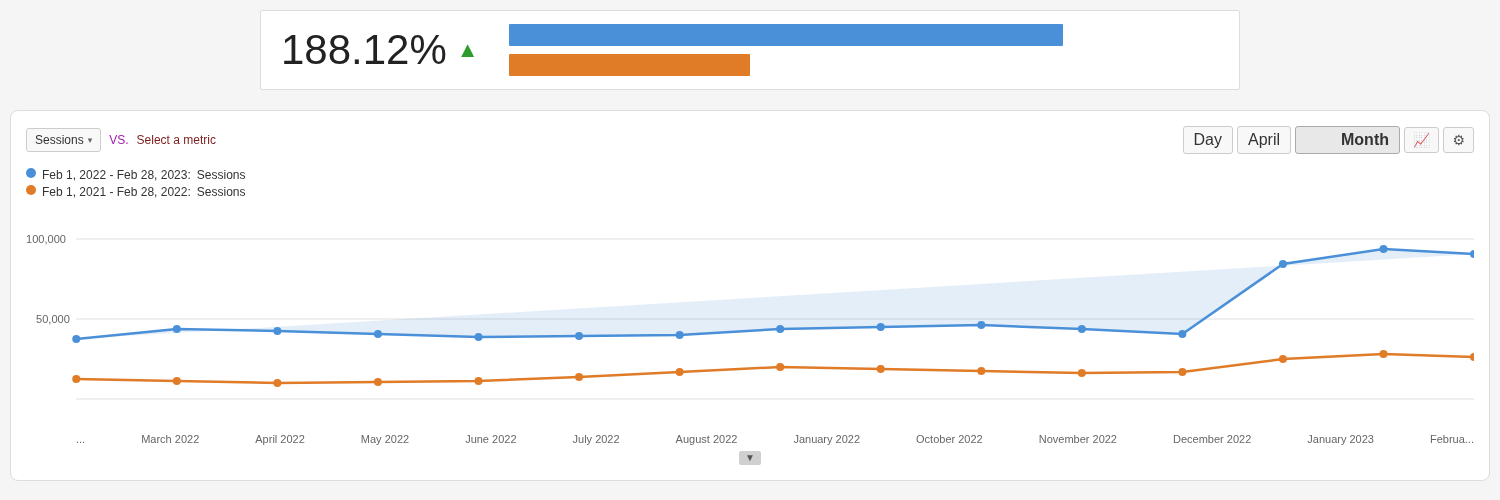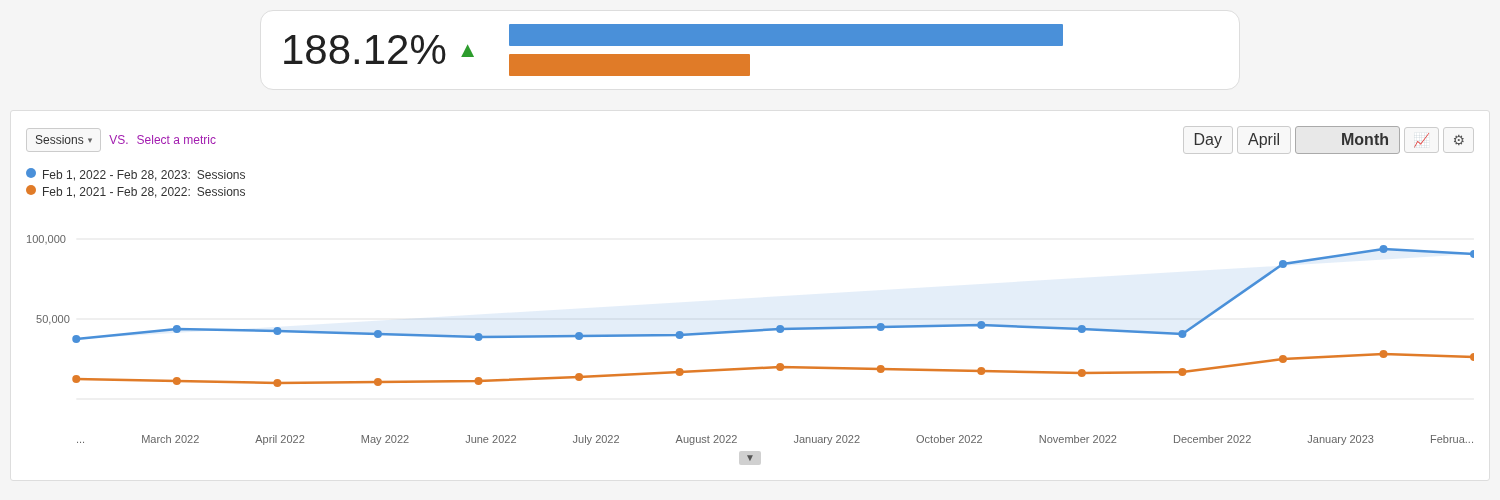--- a/index.html
+++ b/index.html
@@ -8,21 +8,21 @@
       font-family: Arial, sans-serif;
       font-size: 13px;
       color: #333;
       padding: 10px;
     }
 
     
     .summary-card {
       background: #fff;
       border: 1px solid #ddd;
-      border-radius: 13px;
+      border-radius: 2px;
       display: flex;
       align-items: center;
       padding: 12px 20px;
       margin: 0 auto 20px auto;
       width: 980px;
       min-height: 80px;
     }
     .summary-percentage {
       font-size: 42px;
       font-weight: 300;
@@ -51,21 +51,21 @@
       background: #e07b28;
       height: 22px;
       border-radius: 1px;
       width: 34%;
     }
 
     
     .chart-container {
       background: #fff;
       border: 1px solid #ddd;
-      border-radius: 3px;
+      border-radius: 8px;
       padding: 15px;
       width: 1480px;
       margin: 0 auto;
     }
 
     
     .toolbar {
       display: flex;
       align-items: center;
       margin-bottom: 14px;
@@ -84,21 +84,21 @@
     .metric-dropdown .chevron {
       font-size: 9px;
       color: #666;
     }
     .vs-label {
       margin: 0 8px;
       color: #a21caf;
       font-size: 12px;
     }
     .select-metric {
-      color: #a21caf;
+      color: #7f1d1d;
       font-size: 12px;
       cursor: pointer;
       text-decoration: none;
     }
     .toolbar-right {
       margin-left: auto;
       display: flex;
       align-items: center;
       gap: 4px;
     }

